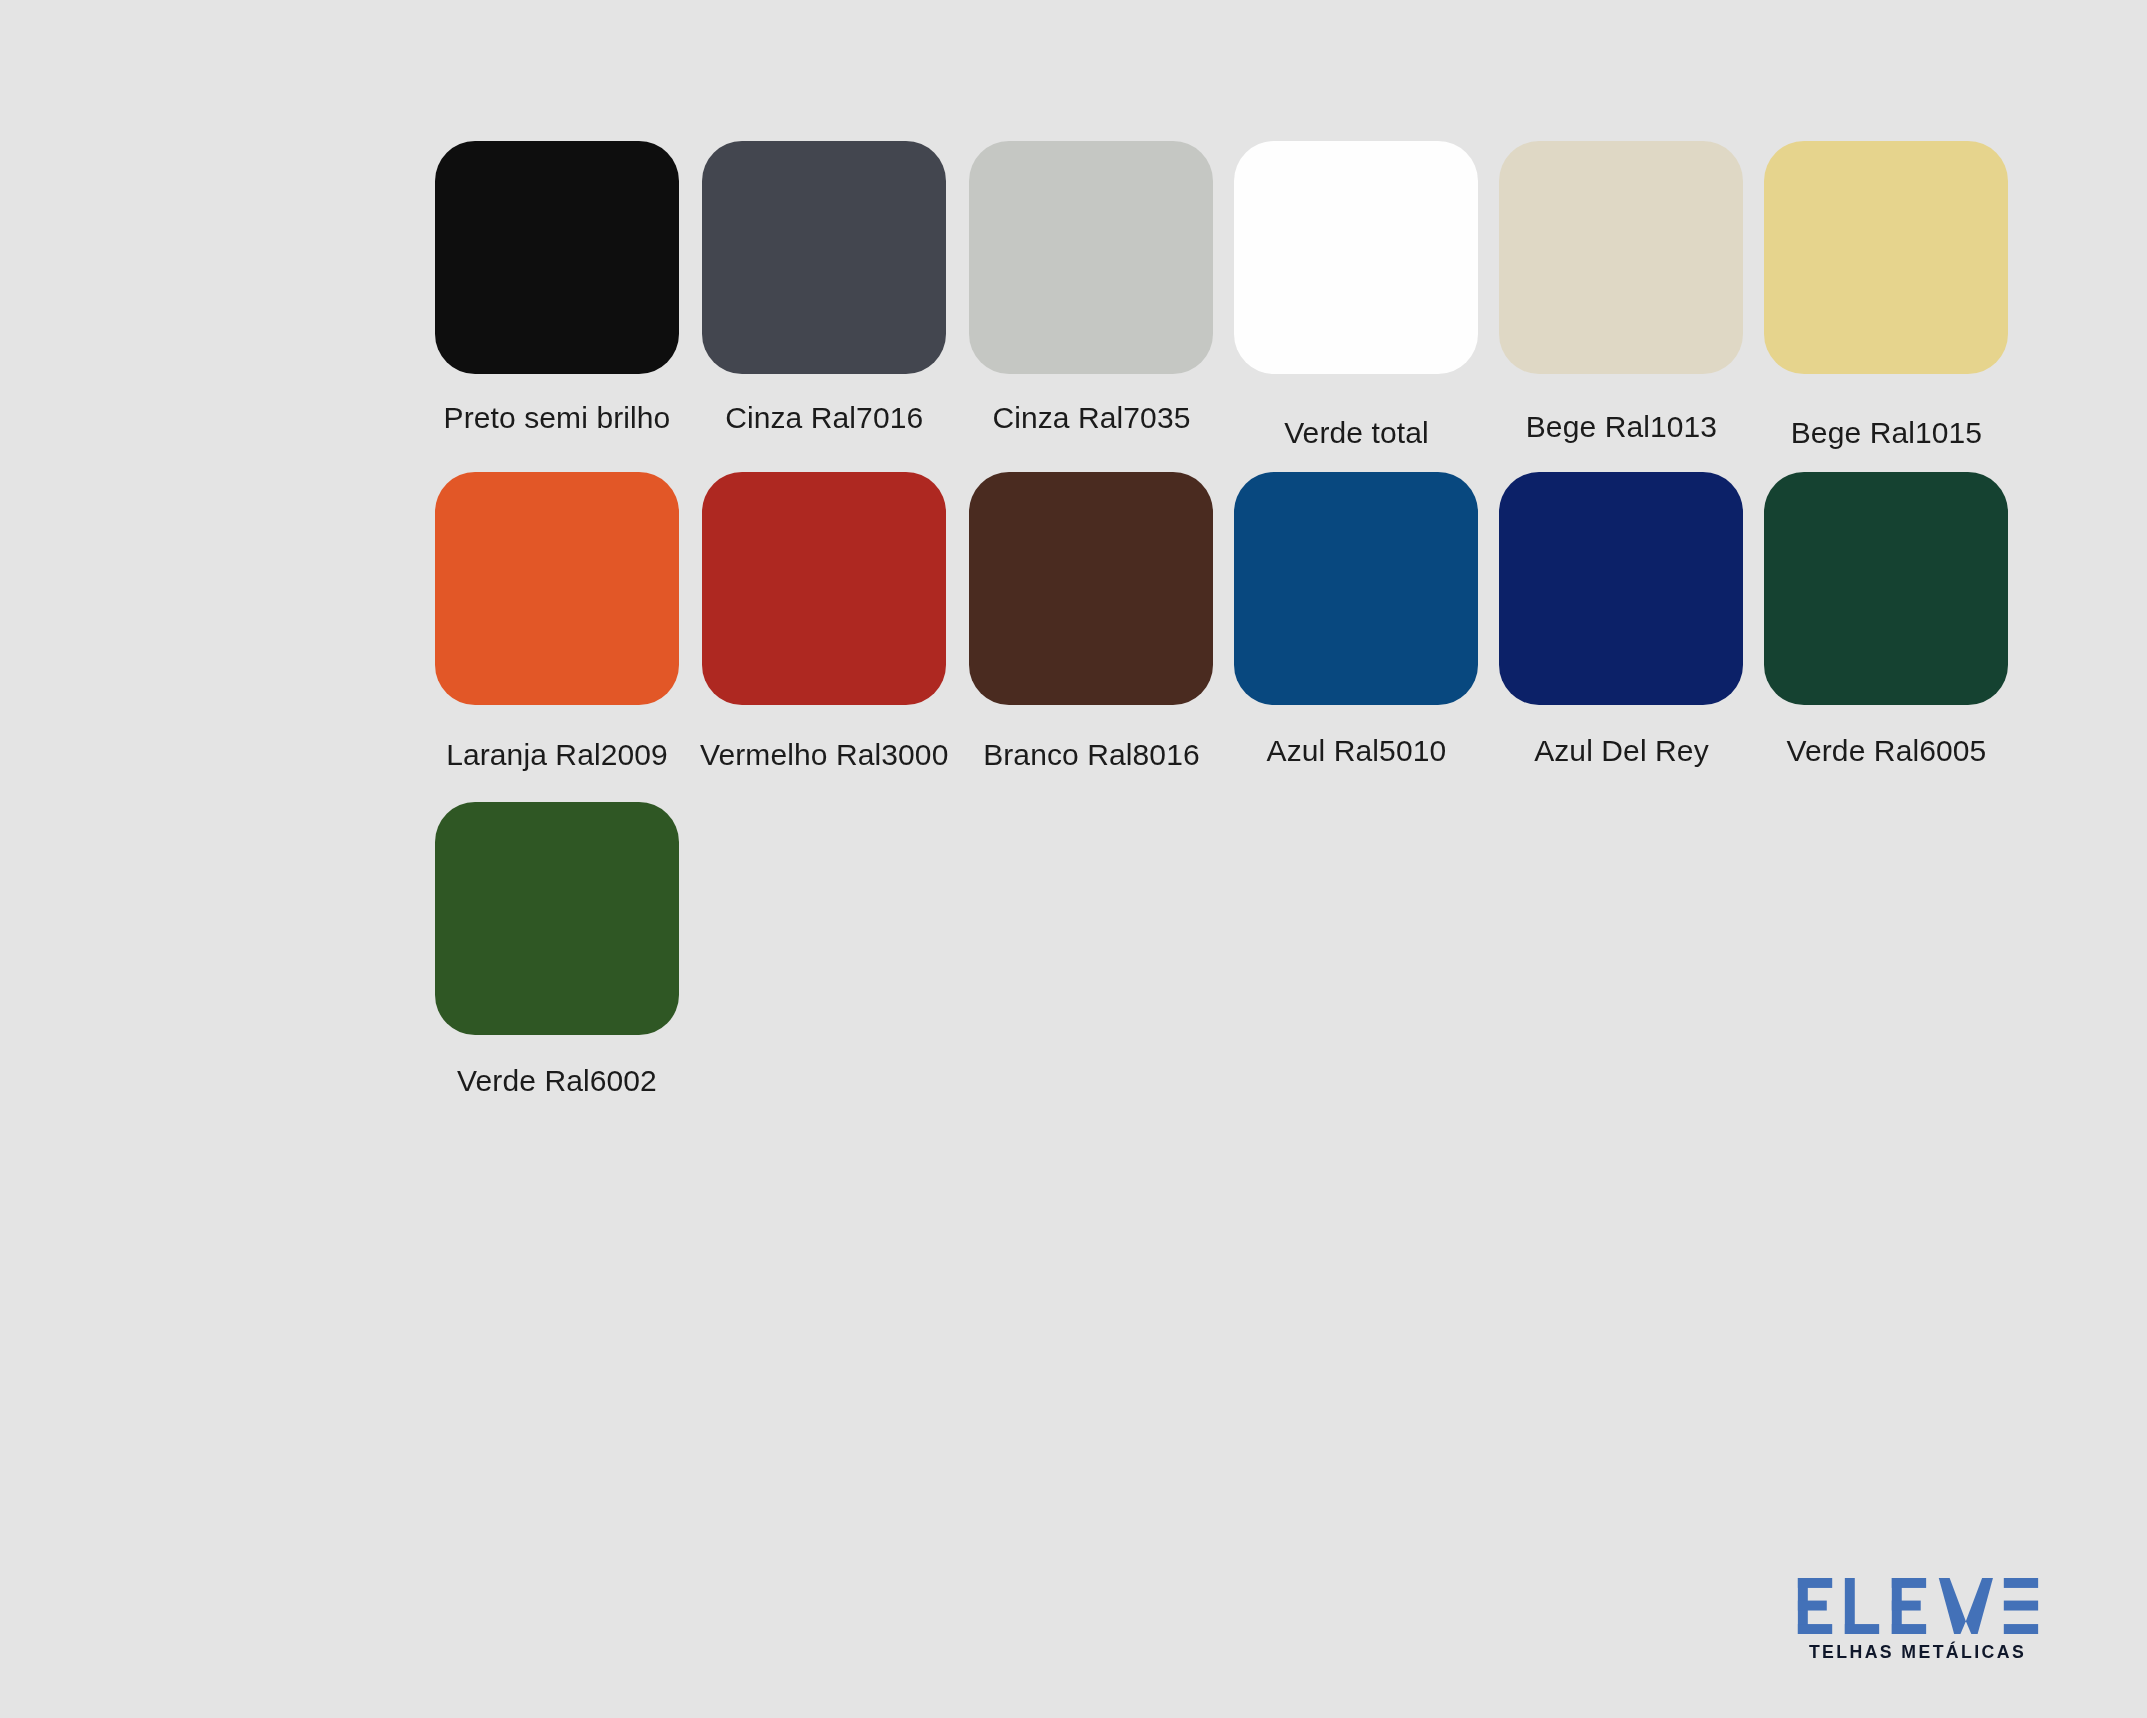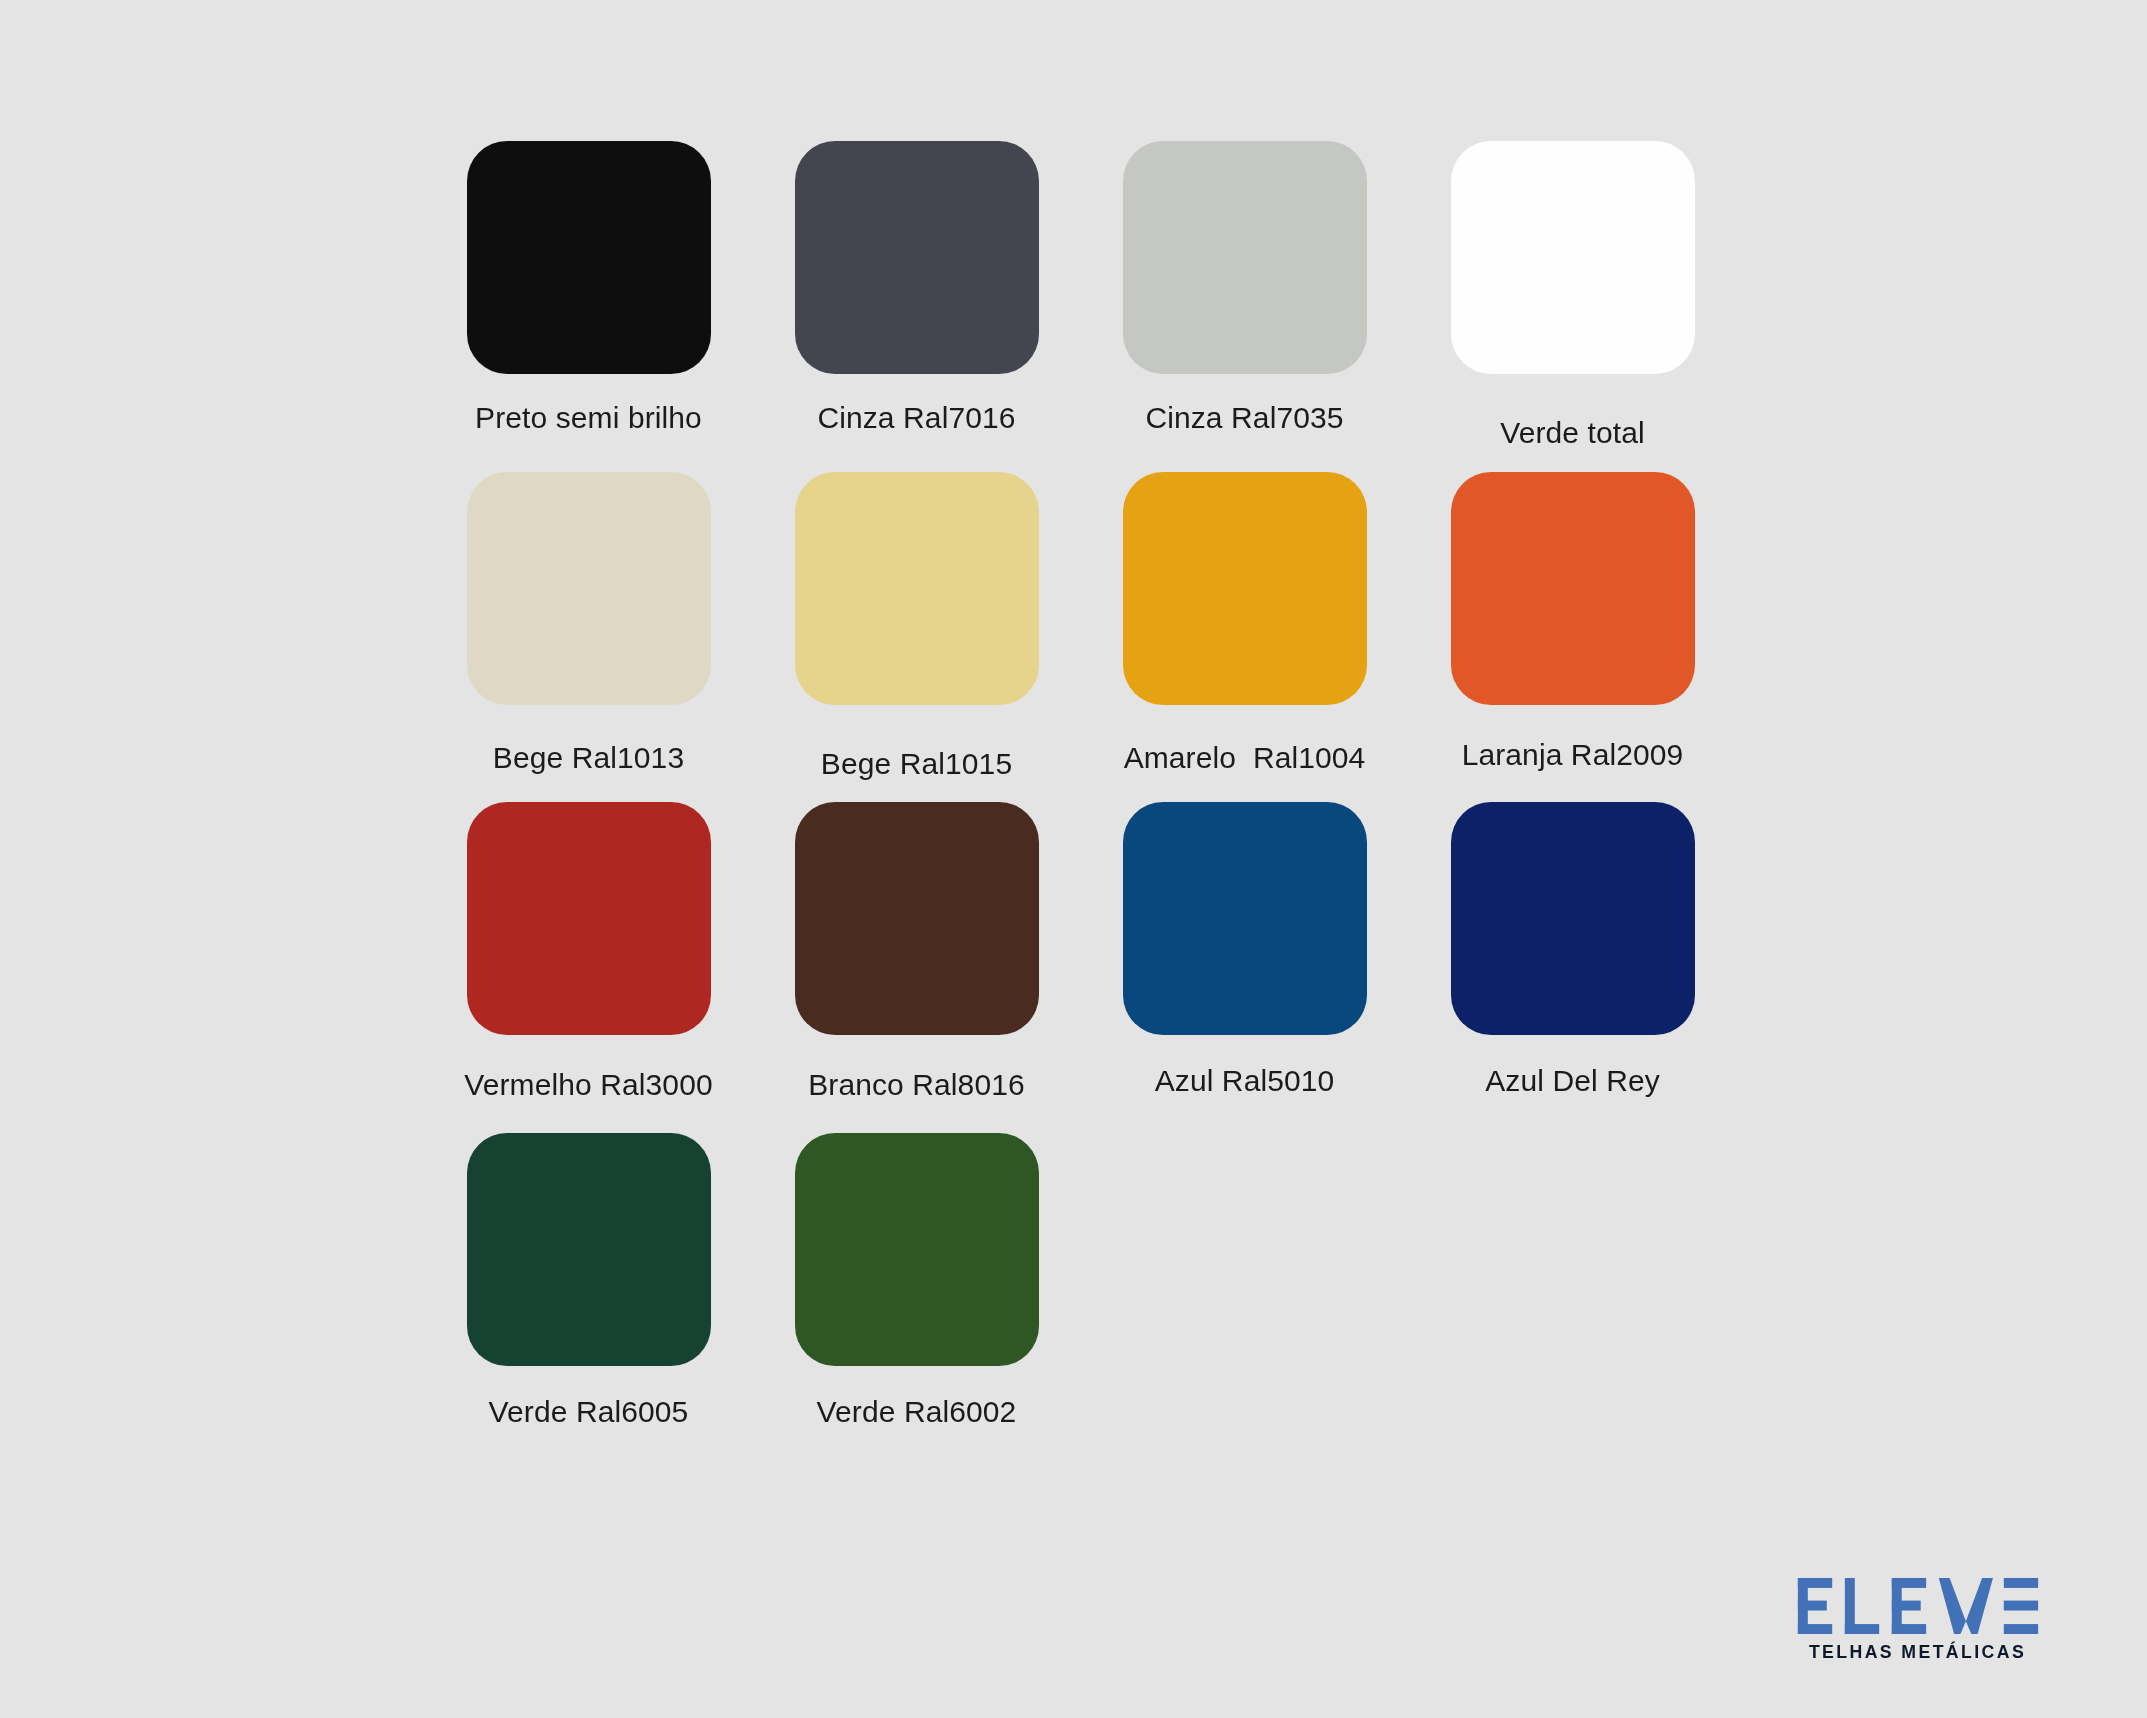--- a/index.html
+++ b/index.html
@@ -15,21 +15,21 @@
     position:relative;
     overflow:hidden;
   }
 
   #palette-grid {
     position:absolute;
     left:435px;
     top:141px;
     width:1291px;
     display:grid;
-    grid-template-columns:repeat(4, 1fr);
+    grid-template-columns:repeat(6, 1fr);
     grid-template-rows:repeat(4, 1fr);
     column-gap:105px;
     row-gap:7.3px;
     gap:21px;
   }
 
   .swatch-cell {
     display:flex;
     flex-direction:column;
     align-items:center;
@@ -107,24 +107,20 @@
       <div class="swatch-label">Verde total</div>
     </div>
     <div class="swatch-cell row-1 col-1">
       <div class="swatch-chip" style="background: rgb(223, 216, 197);"></div>
       <div class="swatch-label">Bege Ral1013</div>
     </div>
     <div class="swatch-cell row-1 col-2">
       <div class="swatch-chip" style="background: rgb(230, 212, 141);"></div>
       <div class="swatch-label">Bege Ral1015</div>
     </div>
-    <div class="swatch-cell row-1 col-3">
-      <div class="swatch-chip" style="background: rgb(229, 163, 20);"></div>
-      <div class="swatch-label">Amarelo  Ral1004</div>
-    </div>
     <div class="swatch-cell row-2 col-0">
       <div class="swatch-chip" style="background: rgb(226, 87, 39);"></div>
       <div class="swatch-label">Laranja Ral2009</div>
     </div>
     <div class="swatch-cell row-2 col-1">
       <div class="swatch-chip" style="background: rgb(174, 40, 33);"></div>
       <div class="swatch-label">Vermelho Ral3000</div>
     </div>
     <div class="swatch-cell row-2 col-3">
       <div class="swatch-chip" style="background: rgb(74, 43, 32);"></div>

